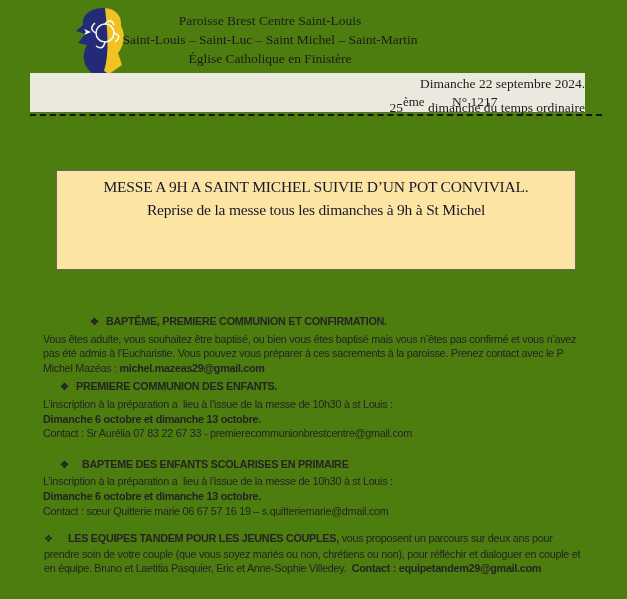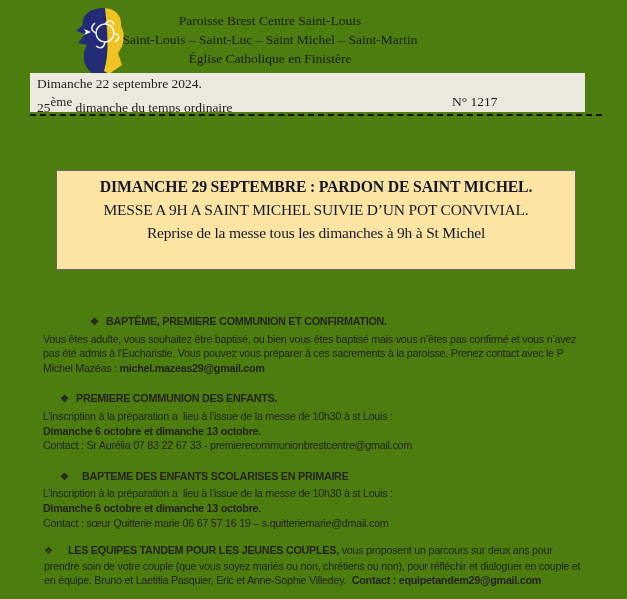--- a/index.html
+++ b/index.html
@@ -11,40 +11,40 @@
   .logo{position:absolute;left:70px;top:7px;width:62px;height:68px;}
   .header-text{
     position:absolute;left:0;top:11px;width:540px;text-align:center;
     font-family:"Liberation Serif",serif;color:#1c1c1c;font-size:13.5px;line-height:19px;
   }
   
   .date-bar{
     position:absolute;left:30px;top:73px;width:555px;height:39px;background:#ebe8de;
     font-family:"Liberation Serif",serif;color:#1c1c1c;font-size:13.5px;line-height:18px;
   }
-  .date-bar .inner{padding:2px 0 0 7px;}
+  .date-bar .inner{padding:2px 0 0 7px;text-align:right;}
   .date-bar sup{font-size:13px;vertical-align:6px;}
   .issue{position:absolute;left:422px;top:20px;}
   
   .dashed-divider{position:absolute;left:30px;top:114px;width:572px;border-top:2.5px dashed #111;}
   
   .announcement-box{
     position:absolute;left:56px;top:170px;width:518px;height:94px;
     background:#fce5a3;border:1px solid #666;text-align:center;
     font-family:"Liberation Serif",serif;color:#17172a;
     font-size:15.5px;line-height:23px;letter-spacing:-0.2px;padding-top:4px;box-sizing:content-box;
   }
   .announcement-box .ann-line1{font-weight:bold;font-size:15.8px;}
   
   .sections{
     position:absolute;left:43px;top:314px;width:546px;
     font-size:10.8px;line-height:14.6px;letter-spacing:-0.28px;color:#242424;
   }
   .section{margin:0;}
-  .sec1{margin-bottom:16px;}
+  .sec1{margin-bottom:4px;}
   .sec2{}
   .sec3{margin-bottom:13px;margin-top:16px;}
   .heading{font-weight:bold;margin-bottom:2px;white-space:pre-wrap;}
   .h-ind1{padding-left:47px;}
   .h-ind2{padding-left:17px;}
   .bullet{font-size:10px;margin-right:7px;letter-spacing:0;}
   .bullet.wide{margin-right:13px;}
   .bullet.inline{margin-right:15px;}
   .sections p{margin:0;white-space:pre-wrap;}
   .sections b{letter-spacing:-0.28px;text-align:right;}
@@ -78,21 +78,20 @@
     <div class="inner">
       <div>Dimanche 22 septembre 2024.</div>
       <div><span>25</span><sup>ème</sup><span> dimanche du temps ordinaire</span></div>
     </div>
     <div class="issue">N° 1217</div>
   </div>
 
   <div class="dashed-divider"></div>
 
   <div class="announcement-box">
-    <div class="ann-line1">DIMANCHE 29 SEPTEMBRE : PARDON DE SAINT MICHEL.</div>
     <div>MESSE A 9H A SAINT MICHEL SUIVIE D’UN POT CONVIVIAL.</div>
     <div>Reprise de la messe tous les dimanches à 9h à St Michel</div>
   </div>
 
   <div class="sections">
 
     <div class="section sec1">
       <div class="heading h-ind1"><span class="bullet">❖</span><span>BAPTÊME, PREMIERE COMMUNION ET CONFIRMATION.</span></div>
       <p><span>Vous êtes adulte, vous souhaitez être baptisé, ou bien vous êtes baptisé mais vous n’êtes pas confirmé et vous n’avez pas été admis à l’Eucharistie. Vous pouvez vous préparer à ces sacrements à la paroisse. Prenez contact avec le P Michel Mazéas : </span><b>michel.mazeas29@gmail.com</b></p>
     </div>

